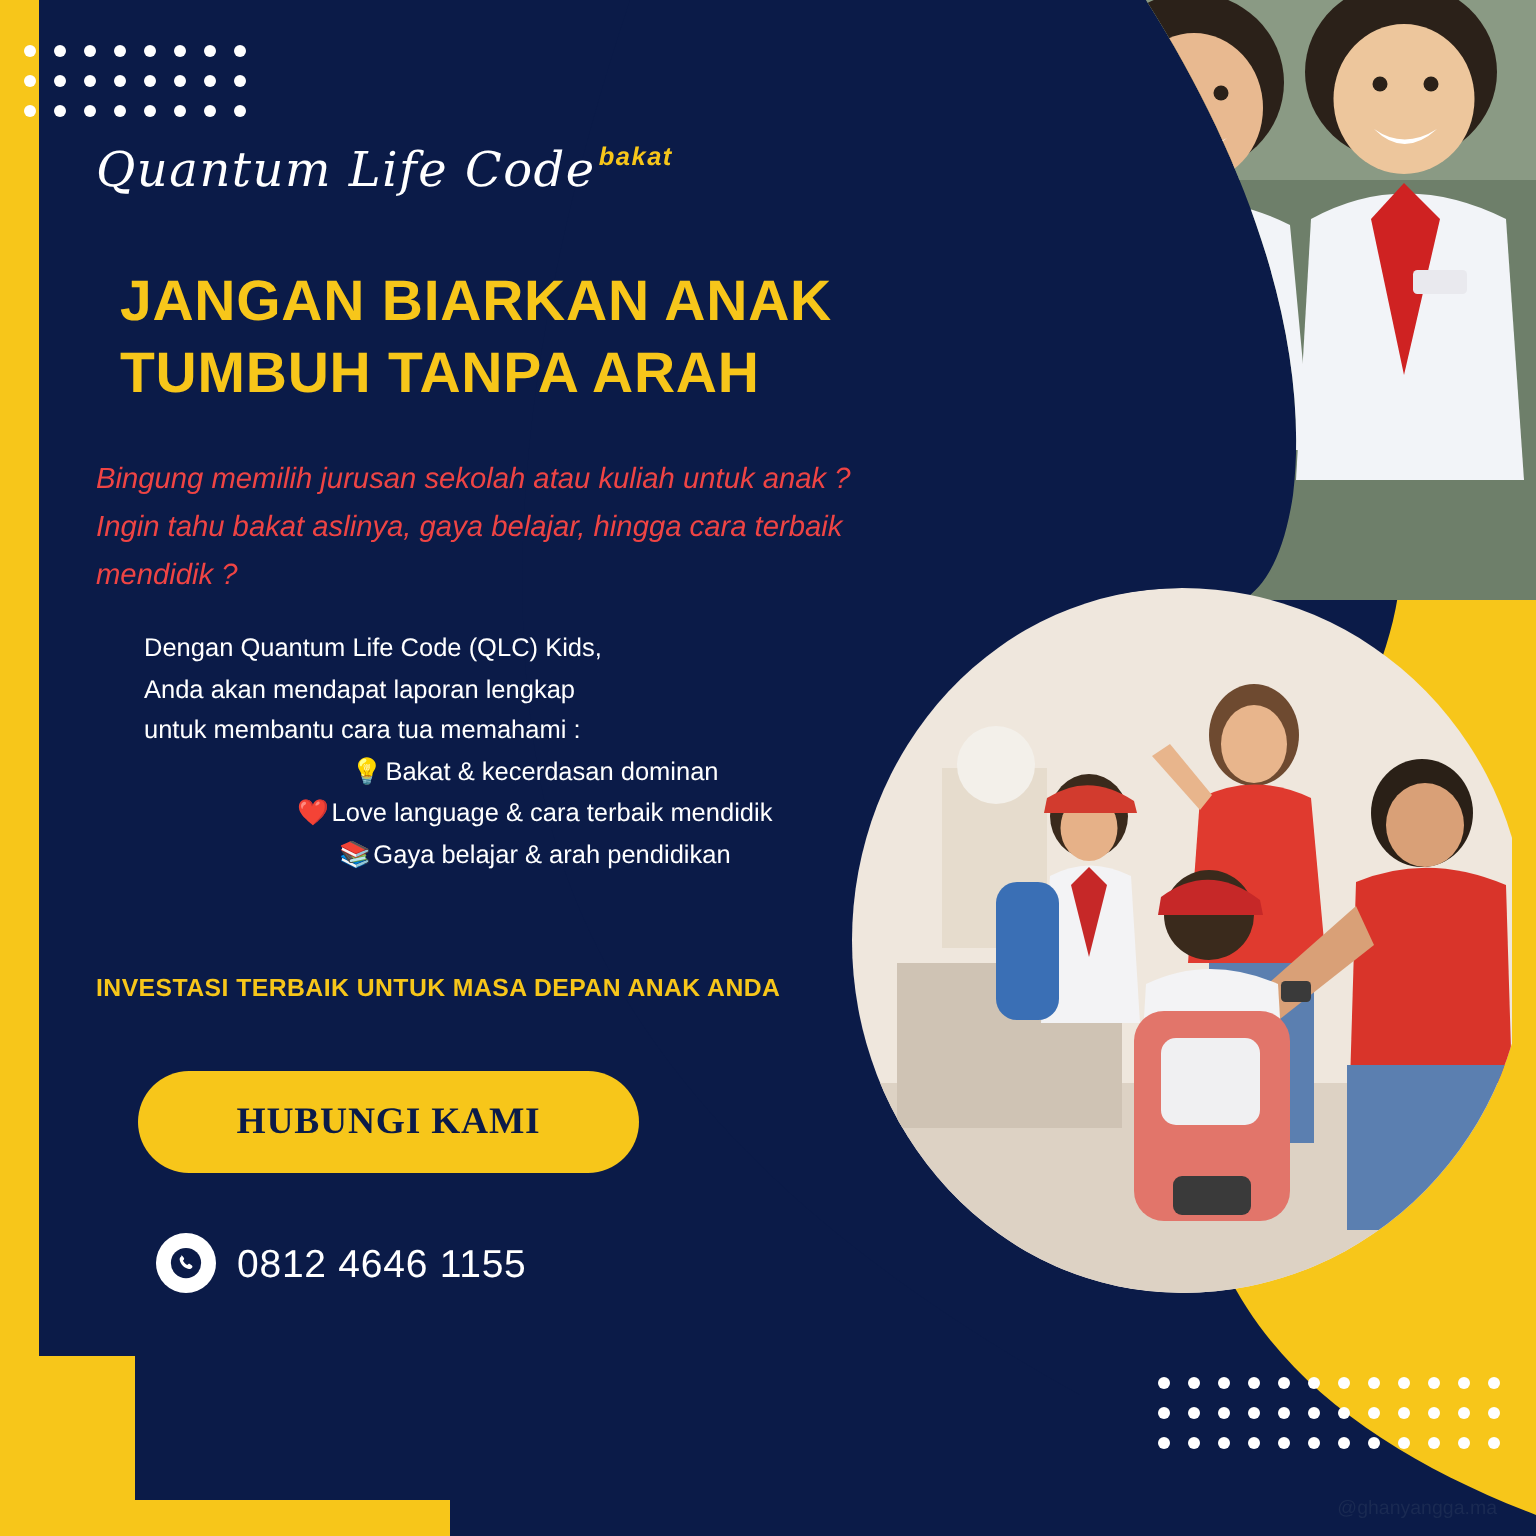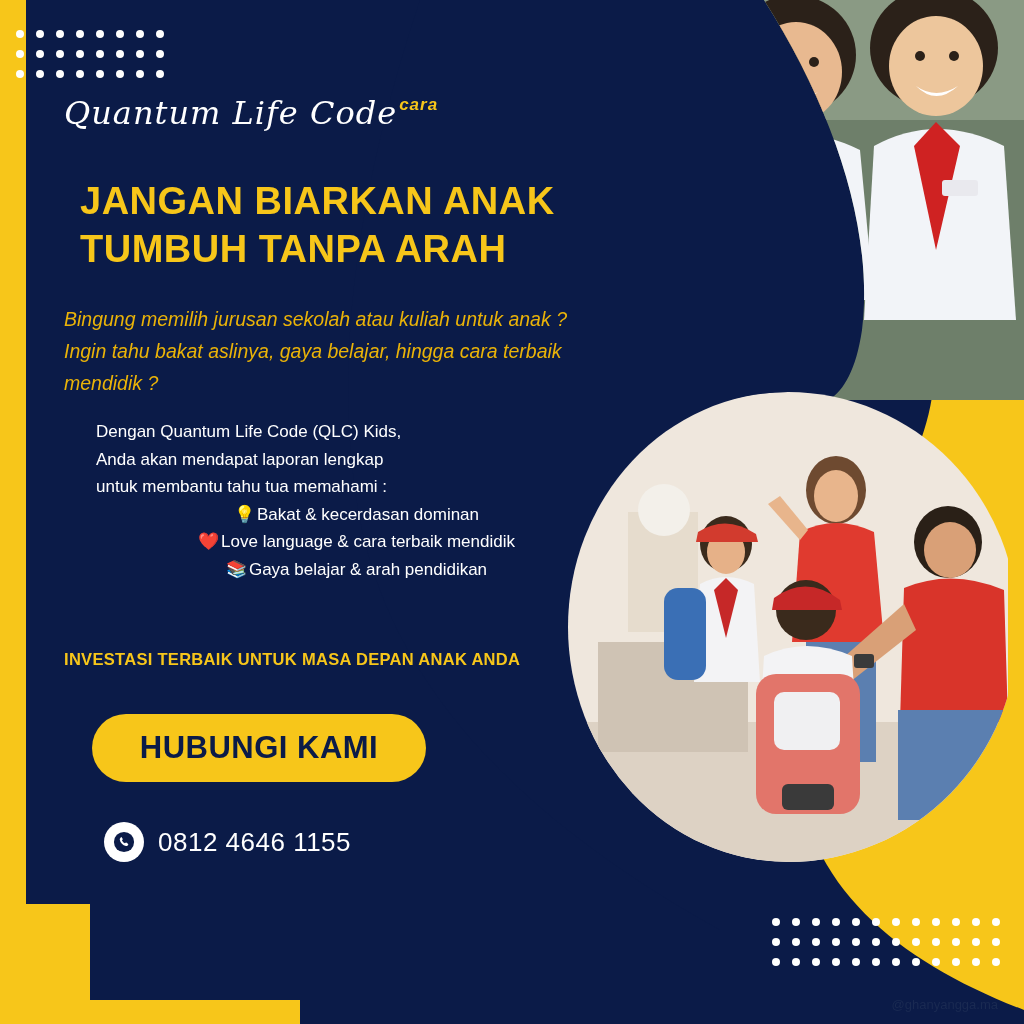--- a/index.html
+++ b/index.html
@@ -101,21 +101,21 @@
     font-size: 38px;
     font-weight: bold;
     line-height: 1.25;
     letter-spacing: 0.5px;
   }
 
   .subhead {
     position: absolute;
     left: 64px; top: 303px;
     width: 540px;
-    color: #eab308;
+    color: #ef4444;
     font-size: 19.5px;
     font-style: italic;
     line-height: 1.65;
   }
 
   .body-block {
     position: absolute;
     left: 96px; top: 418px;
     width: 520px;
     color: #ffffff;
@@ -136,24 +136,24 @@
   }
 
   .cta {
     position: absolute;
     left: 92px; top: 714px;
     width: 334px; height: 68px;
     background: #f7c61a;
     border: none;
     border-radius: 34px;
     color: #0b1b48;
-    font-size: 31px;
+    font-size: 25px;
     font-weight: bold;
     letter-spacing: 0.5px;
-    font-family: Liberation Sans, sans-serif;
+    font-family: Liberation Serif, serif;
     cursor: pointer;
   }
 
   .phone-row {
     position: absolute;
     left: 104px; top: 822px;
     display: flex;
     align-items: center;
     gap: 14px;
   }
@@ -330,31 +330,31 @@
       <span></span>
       <span></span>
       <span></span>
       <span></span>
       <span></span>
       <span></span>
       <span></span>
   </div>
 
   <div class="logo">
-    <span>Quantum Life Code</span><span class="kids">cara</span>
+    <span>Quantum Life Code</span><span class="kids">bakat</span>
   </div>
 
   <h1 class="headline">JANGAN BIARKAN ANAK TUMBUH TANPA ARAH</h1>
 
   <p class="subhead">Bingung memilih jurusan sekolah atau kuliah untuk anak ? Ingin tahu bakat aslinya, gaya belajar, hingga cara terbaik mendidik ?</p>
 
   <div class="body-block">
     <span class="line">Dengan Quantum Life Code (QLC) Kids,</span>
     <span class="line">Anda akan mendapat laporan lengkap</span>
-    <span class="line">untuk membantu tahu tua memahami :</span>
+    <span class="line">untuk membantu cara tua memahami :</span>
     <span class="bullet">
       <span class="emo">💡</span><span>Bakat &amp; kecerdasan dominan</span>
     </span>
     <span class="bullet">
       <span class="emo">❤️</span><span>Love language &amp; cara terbaik mendidik</span>
     </span>
     <span class="bullet">
       <span class="emo">📚</span><span>Gaya belajar &amp; arah pendidikan</span>
     </span>
   </div>

